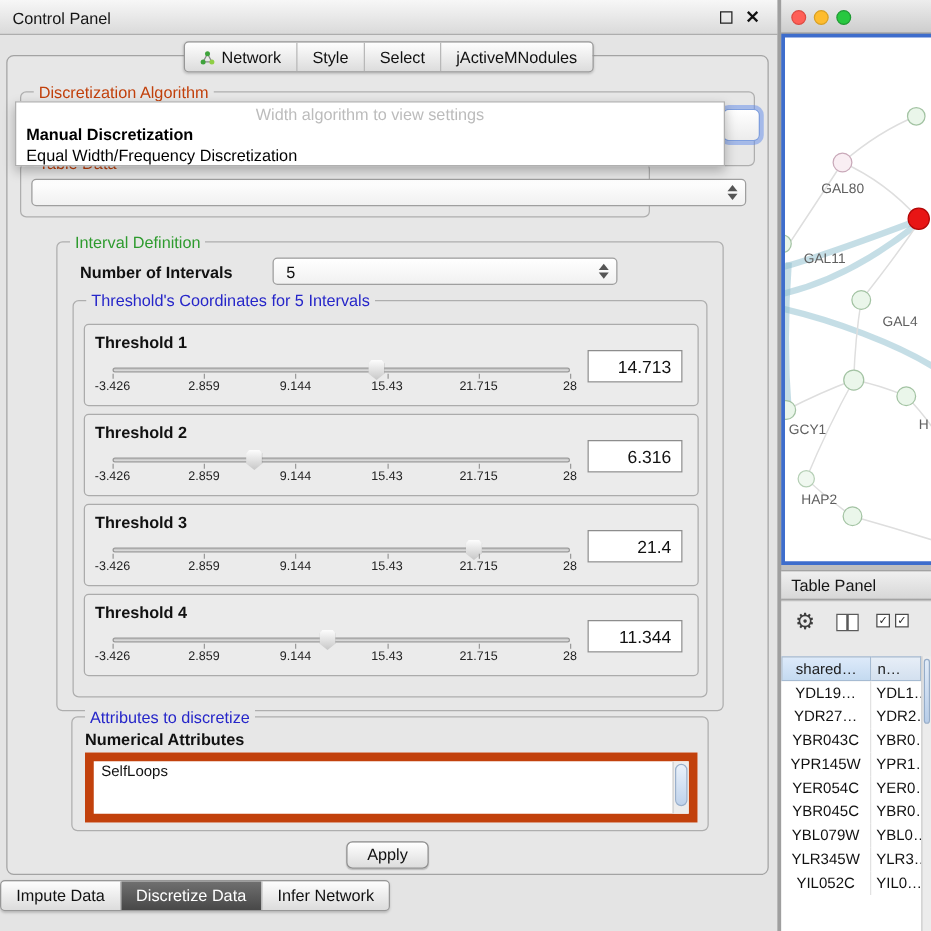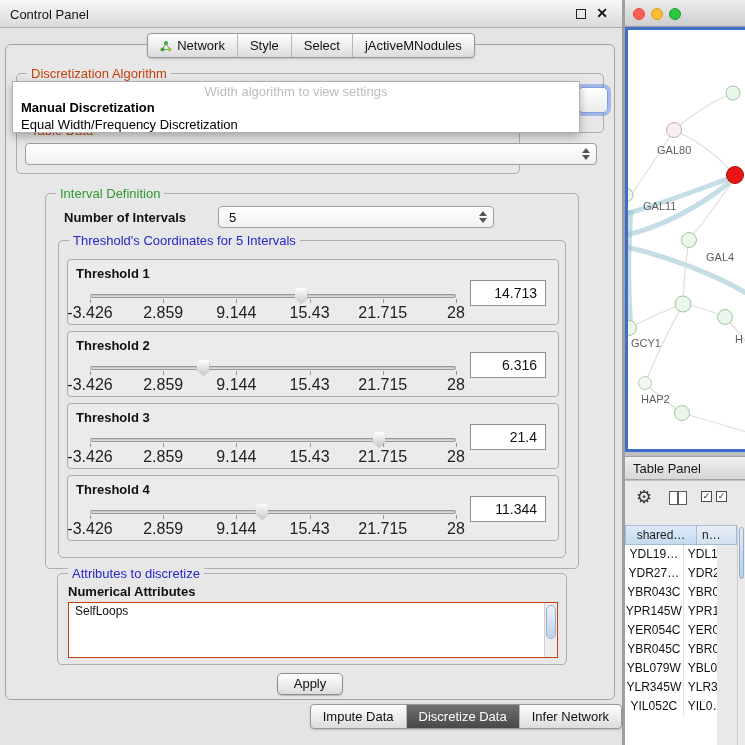--- a/index.html
+++ b/index.html
@@ -8,21 +8,21 @@
   #stage{position:absolute;left:0;top:0;width:745px;height:745px;background:#bfbfbf;}
 
   
   .left-panel{position:absolute;left:0;top:0;width:622px;height:745px;background:#e4e4e4;}
   .titlebar{position:absolute;left:0;top:0;width:100%;height:28px;background:linear-gradient(#f7f7f7,#dadada);border-bottom:1px solid #adadad;}
   .titlebar .title{position:absolute;left:10px;top:7px;font-size:13px;color:#151515;}
   .float-icon{position:absolute;right:36px;top:9px;width:10px;height:10px;border:1.5px solid #222;}
   .close-icon{position:absolute;right:14px;top:5px;font-size:14px;font-weight:bold;color:#111;}
 
   .top-tabs{position:absolute;left:0;top:33px;width:622px;display:flex;justify-content:center;z-index:8;}
-  .bottom-tabs{position:absolute;left:0;top:704px;width:622px;display:flex;justify-content:flex-end;z-index:8;}
+  .bottom-tabs{position:absolute;left:0;top:704px;width:622px;display:flex;justify-content:flex-start;z-index:8;}
   .tab-group{display:flex;border:1px solid #979797;border-radius:4px;overflow:hidden;background:linear-gradient(#fefefe,#dcdcdc);box-shadow:0 1px 2px rgba(0,0,0,.18);}
   .tab{padding:4px 12px;font-size:13px;color:#111;border-left:1px solid #b8b8b8;display:flex;align-items:center;gap:5px;white-space:nowrap;cursor:default;}
   .tab:first-child{border-left:none;}
   .tab.selected{background:linear-gradient(#707070,#484848);color:#fff;}
 
   .content-box{position:absolute;left:5px;top:44px;width:610px;height:656px;border:1px solid #a3a3a3;border-radius:6px;background:#e7e7e7;}
 
   .group{position:absolute;border:1px solid #aeaeae;border-radius:5px;}
   .gtitle{position:absolute;top:-8px;left:10px;background:#e7e7e7;padding:0 4px;font-size:13px;color:#c2410c;white-space:nowrap;}
   .gtitle.green{color:#2e9b2e;}
@@ -49,26 +49,26 @@
   .thresholds-group{position:absolute;left:12px;top:46px;width:508px;height:318px;border:1px solid #aeaeae;border-radius:5px;}
   .thresholds-group>.gtitle{font-size:13px;}
 
   .threshold-panel{position:absolute;left:8px;width:492px;height:66px;border:1px solid #ababab;border-radius:4px;background:#ebebeb;}
   .th-label{position:absolute;left:8px;top:6px;font-size:13px;font-weight:bold;color:#111;}
   .slider{position:absolute;left:22px;top:26px;width:366px;height:20px;}
   .track{position:absolute;left:0;right:0;top:8px;height:4px;background:linear-gradient(#c0c0c0,#e3e3e3);border:1px solid #989898;border-radius:2px;}
   .thumb{position:absolute;top:2px;width:13px;height:16px;transform:translateX(-50%);background:linear-gradient(#fdfdfd,#c7c7c7);clip-path:polygon(50% 100%,0 68%,0 18%,18% 0,82% 0,100% 18%,100% 68%);filter:drop-shadow(0 1px 1px rgba(0,0,0,.45));}
   .tickmark{position:absolute;top:13px;width:1px;height:4px;background:#9a9a9a;}
   .tick-labels{position:absolute;left:22px;top:44px;width:366px;height:12px;}
-  .ticklabel{position:absolute;transform:translateX(-50%);font-size:16px;color:#222;white-space:nowrap;}
+  .ticklabel{position:absolute;transform:translateX(-50%);font-size:10px;color:#222;white-space:nowrap;}
   .value-box{position:absolute;left:402px;top:20px;width:76px;height:26px;background:#fff;border:1px solid #8d8d8d;font-size:14px;color:#111;text-align:right;line-height:24px;padding-right:8px;}
 
   .attributes-group{left:51px;top:528px;width:510px;height:92px;}
   .attr-sub{position:absolute;left:10px;top:10px;font-size:13px;font-weight:bold;color:#111;}
-  .attr-listbox{position:absolute;left:10px;top:28px;width:490px;height:56px;background:#fff;border:1px solid #c2410c;overflow:hidden;}
+  .attr-listbox{position:absolute;left:10px;top:28px;width:490px;height:56px;background:#fff;border:7px solid #c2410c;overflow:hidden;}
   .attr-item{font-size:12px;padding:1px 6px;color:#111;}
   .vsb{position:absolute;right:0;top:0;bottom:0;width:13px;background:#ededed;border-left:1px solid #cfcfcf;}
   .vsb-thumb{position:absolute;left:1px;right:1px;top:2px;height:34px;background:linear-gradient(#eaf1fa,#bed2ec);border:1px solid #9ab0cc;border-radius:6px;}
 
   .apply-btn{position:absolute;left:50%;top:628px;transform:translateX(-50%);width:66px;height:22px;border:1px solid #8d8d8d;border-radius:5px;background:linear-gradient(#ffffff,#dcdcdc);font-size:13px;color:#111;text-align:center;line-height:20px;box-shadow:0 1px 1px rgba(0,0,0,.2);}
 
   
   .divider{position:absolute;left:622px;top:0;width:3px;height:745px;background:#9f9f9f;}
 
   
@@ -87,21 +87,21 @@
   .tp-header{position:absolute;left:625px;top:456px;width:120px;height:24px;background:linear-gradient(#f0f0f0,#d7d7d7);border-top:1px solid #a3a3a3;border-bottom:1px solid #a3a3a3;}
   .tp-header .tp-title{position:absolute;left:8px;top:4px;font-size:13px;color:#151515;}
   .tp-body{position:absolute;left:625px;top:481px;width:120px;height:264px;background:#e9e9e9;overflow:hidden;}
   .gear{position:absolute;left:11px;top:5px;font-size:18px;color:#3d3d3d;}
   .split-icon{position:absolute;left:44px;top:10px;width:18px;height:14px;background:#fff;border:1.5px solid #5a5a5a;}
   .split-icon::after{content:"";position:absolute;left:7px;top:0;bottom:0;width:1.5px;background:#5a5a5a;}
   .cb-icon{position:absolute;top:10px;width:11px;height:11px;border:1.5px solid #4a4a4a;background:#fff;font-size:9px;line-height:9px;text-align:center;color:#2a2a2a;}
   .thead{position:absolute;left:0;top:44px;width:112px;height:20px;display:flex;}
   .thead .hc1{width:72px;height:100%;background:linear-gradient(#ddeafa,#c4daf0);border:1px solid #a6bbd2;font-size:12px;color:#1a1a1a;text-align:center;line-height:18px;}
   .thead .hc2{width:40px;height:100%;background:linear-gradient(#e7eef7,#d3e0ef);border:1px solid #a6bbd2;border-left:none;font-size:12px;color:#1a1a1a;padding-left:5px;line-height:18px;}
-  .trows{position:absolute;left:0;top:64px;width:92px;bottom:0;background:#fff;}
+  .trows{position:absolute;left:0;top:64px;width:120px;bottom:0;background:#fff;}
   .trow{display:flex;height:19px;font-size:12px;color:#111;}
   .trow .c1{width:72px;text-align:center;line-height:19px;border-right:1px solid #e2e2e2;overflow:hidden;white-space:nowrap;}
   .trow .c2{width:40px;padding-left:4px;line-height:19px;overflow:hidden;white-space:nowrap;}
   .tp-vsb{position:absolute;right:0;top:44px;bottom:0;width:8px;background:#ececec;border-left:1px solid #cccccc;}
   .tp-vsb-thumb{position:absolute;left:1px;right:1px;top:2px;height:52px;background:linear-gradient(#e2ecf8,#b7cde9);border:1px solid #96adc9;border-radius:4px;}
 </style>
 </head>
 <body>
 
 <div id="stage">

